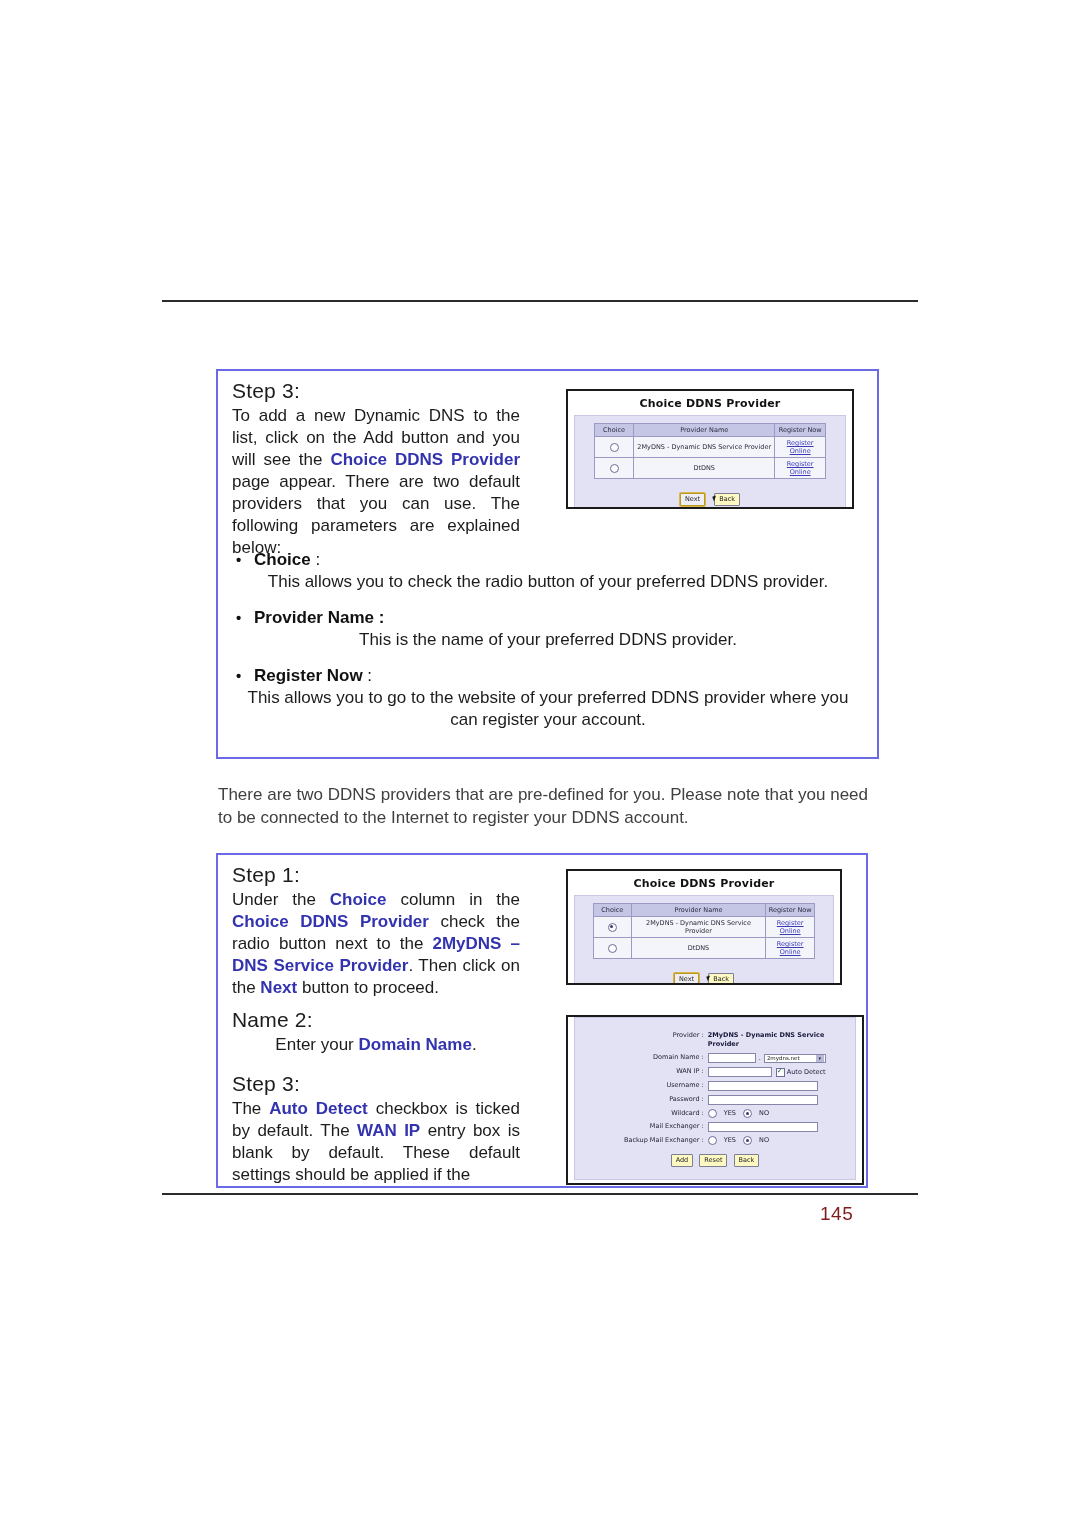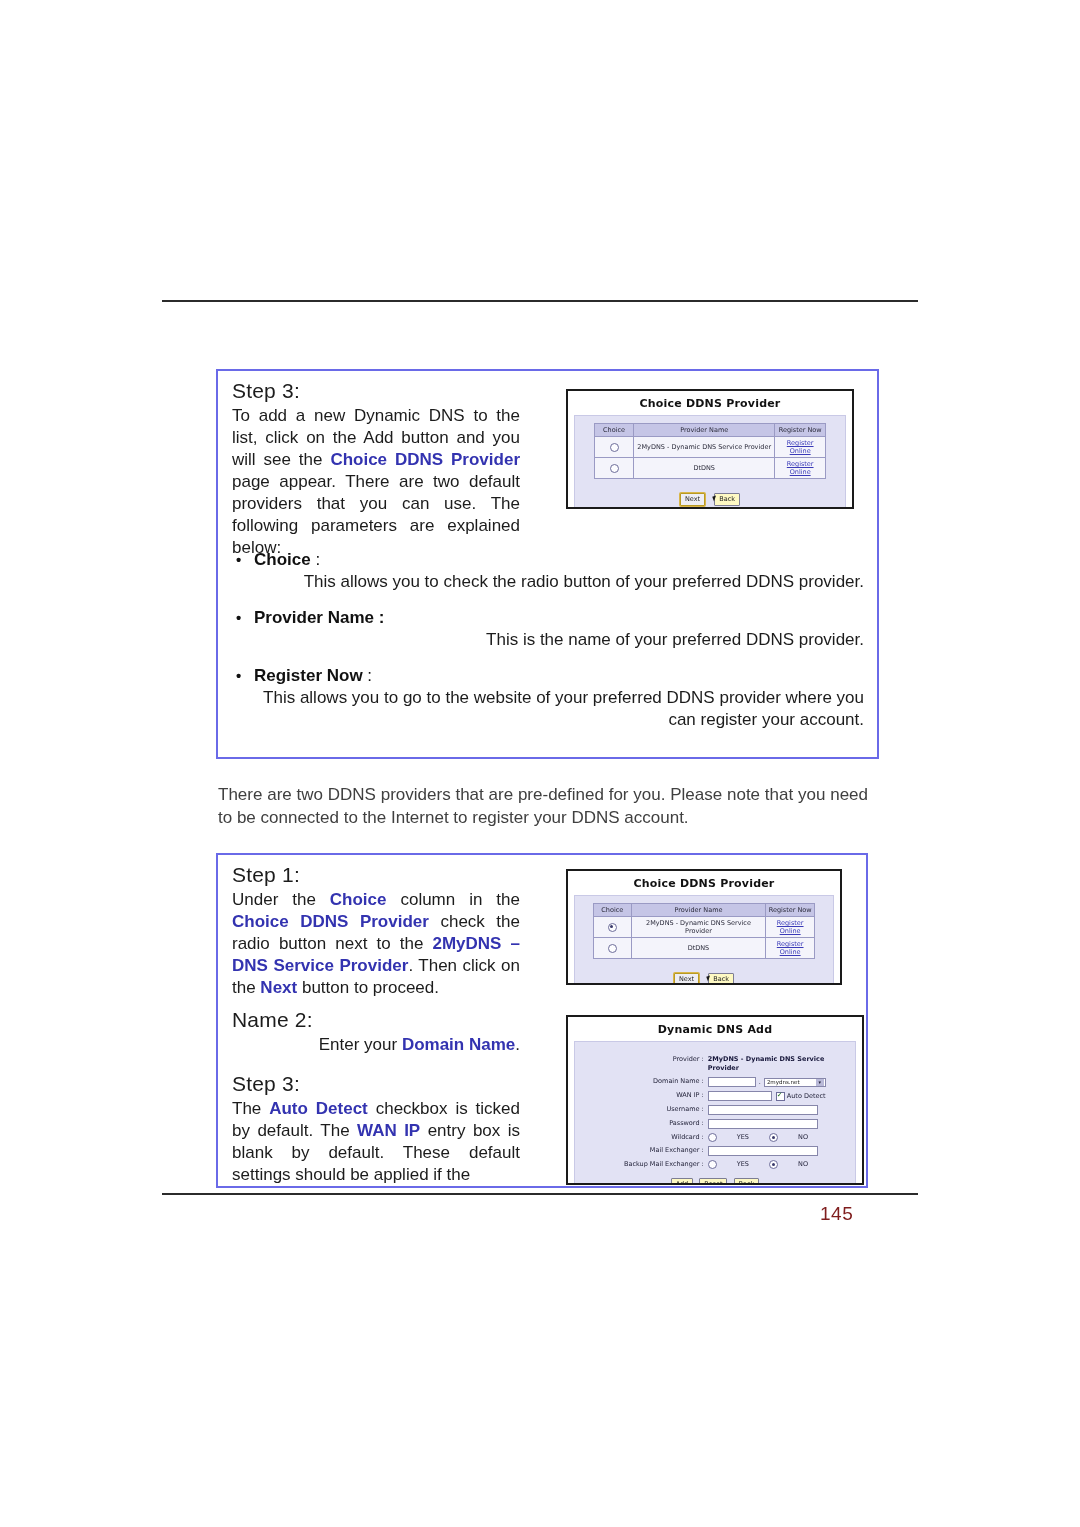--- a/index.html
+++ b/index.html
@@ -70,21 +70,21 @@
     margin: 0 0 2px 0;
     letter-spacing: 0.2px;
   }
   .body-txt {
     font-size: 17px;
     line-height: 22px;
     color: #1c1c1c;
     margin: 0;
     text-align: justify;
   }
-  .body-txt.nojust { text-align: right; }
+  .body-txt.nojust { text-align: center; }
   .kw { color: #3333B0; font-weight: bold; }
   .bk { color: #111111; font-weight: bold; }
 
   .bullet-row {
     font-size: 17px;
     line-height: 22px;
     margin: 0;
     padding-left: 22px;
     position: relative;
     font-weight: bold;
@@ -286,21 +286,21 @@
     content: "\2713";
     position: absolute;
     left: 0px; top: -2px;
     font-size: 7px;
     color: #1d6b1d;
     line-height: 9px;
   }
   .dot { margin: 0 2px 0 4px; }
   .prov-strong { font-weight: bold; color: #16163a; }
   .sep { margin: 0 3px; }
-  .ynwrap { display: inline-flex; align-items: center; gap: 15px; }
+  .ynwrap { display: inline-flex; align-items: center; gap: 2px; }
   .ynwrap span { margin-right: 5px; }
 </style>
 </head>
 <body>
 
 <div class="page">
 
   <div class="header-rule"></div>
 
   <div class="step-box" id="box-top">
@@ -404,21 +404,20 @@
         </table>
       <div class="btn-row">
         <span class="mini-btn focus">Next</span>
         <span class="mini-btn">Back</span>
         <span class="cursor-arrow" style="left:132px; top:10px;"></span>
       </div>
     </div>
   </div>
 
   <div class="shot" id="shot-dnsadd">
-    <div class="shot-title">Dynamic DNS Add</div>
     <div class="shot-panel">
       <div class="form-grid">
 
         <div class="frow">
           <div class="flabel">Provider :</div>
           <div class="fval">
               <span class="prov-strong">2MyDNS - Dynamic DNS Service Provider</span>
             </div>
         </div>
 

